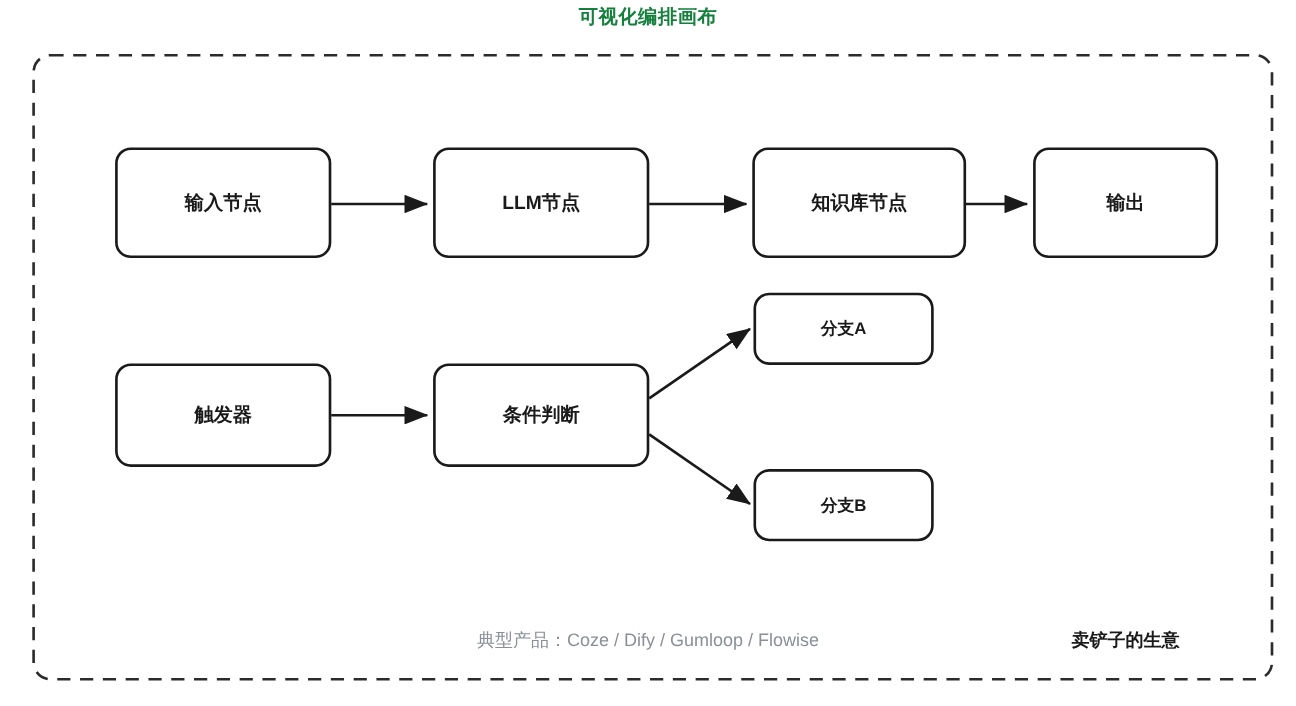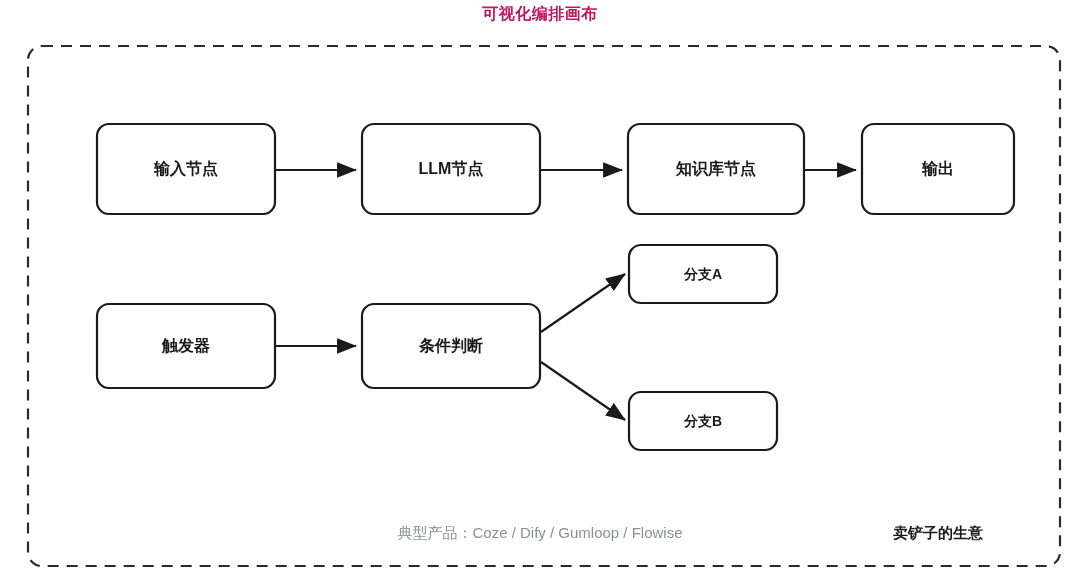--- a/index.html
+++ b/index.html
@@ -15,21 +15,21 @@
     overflow: hidden;
   }
   #canvas-title {
     position: absolute;
     left: 0;
     top: 4px;
     width: 1080px;
     text-align: center;
     font-size: 16px;
     font-weight: 700;
-    color: #be185d;
+    color: #15803d;
     letter-spacing: 0.5px;
   }
   #diagram-svg {
     position: absolute;
     left: 0;
     top: 0;
   }
   .node-label {
     font-family: "Liberation Sans", "DejaVu Sans", sans-serif;
     font-size: 16px;

